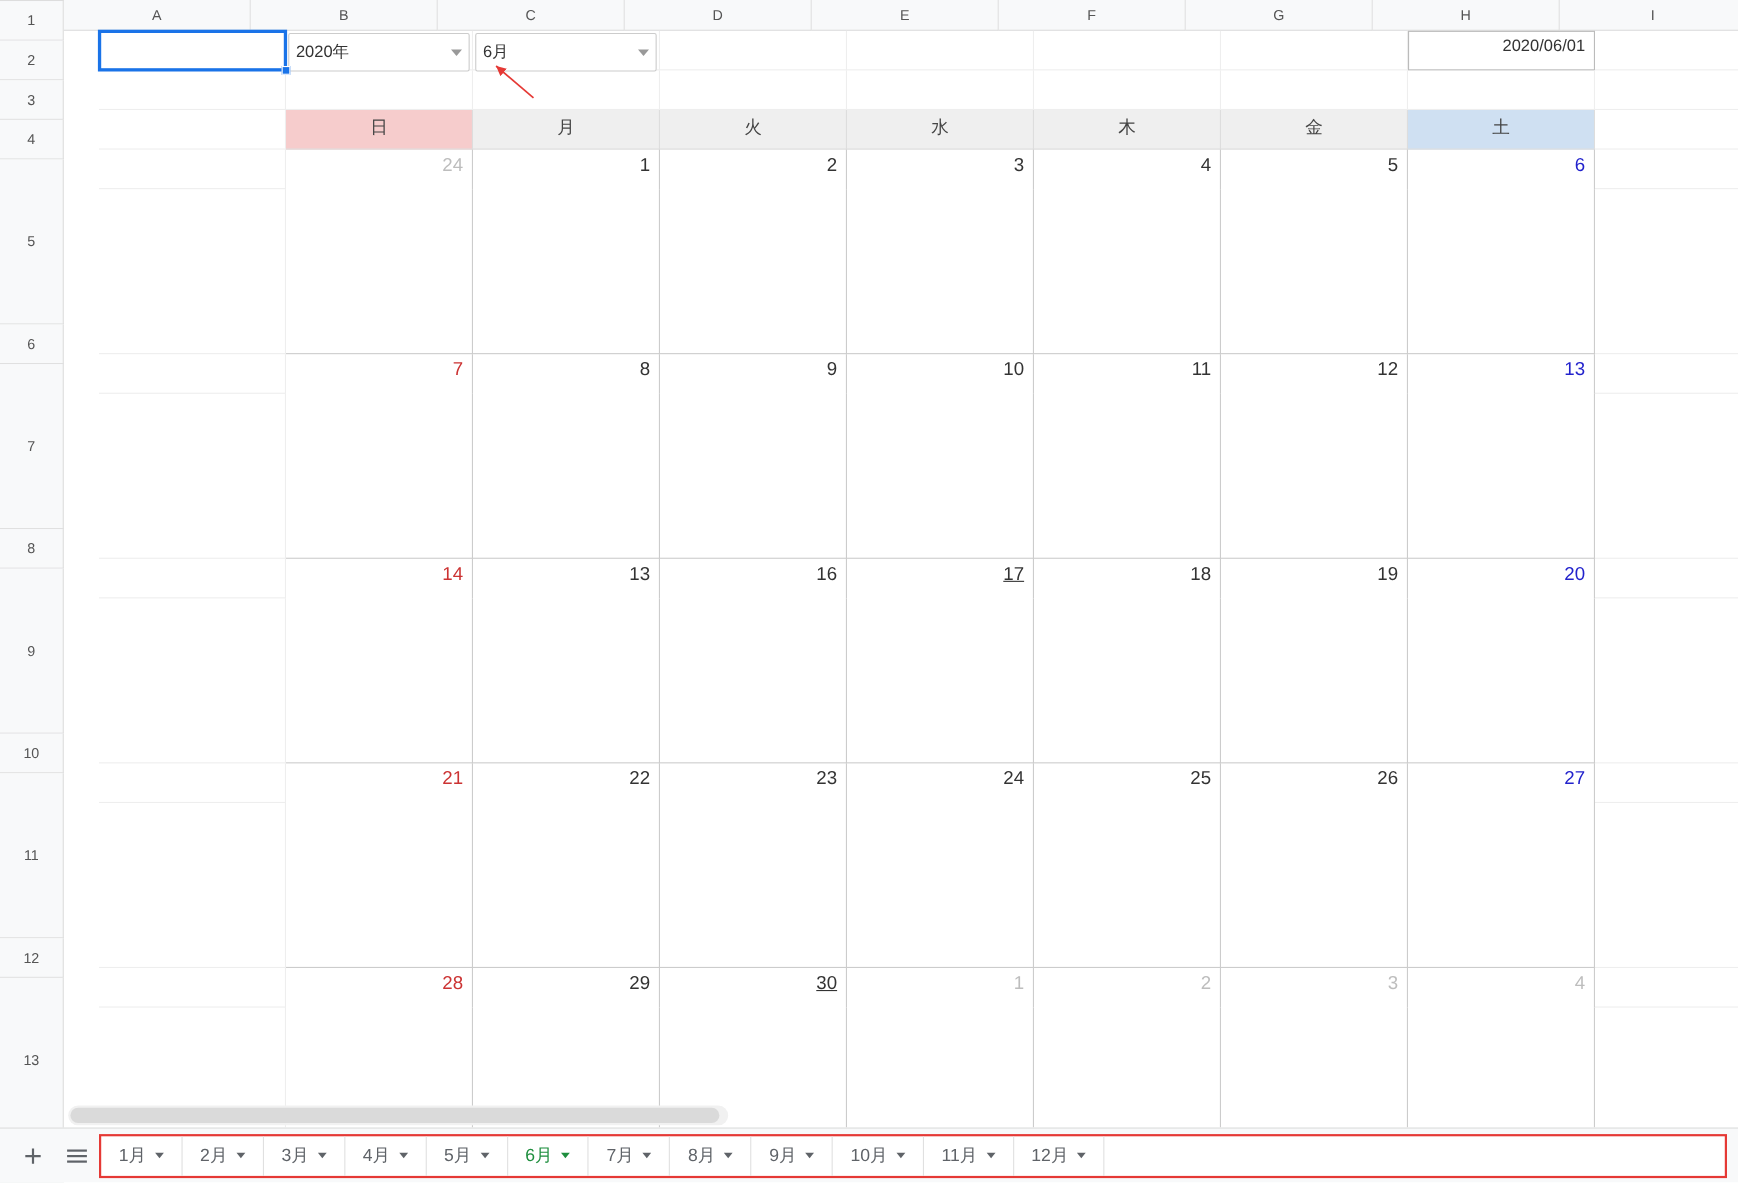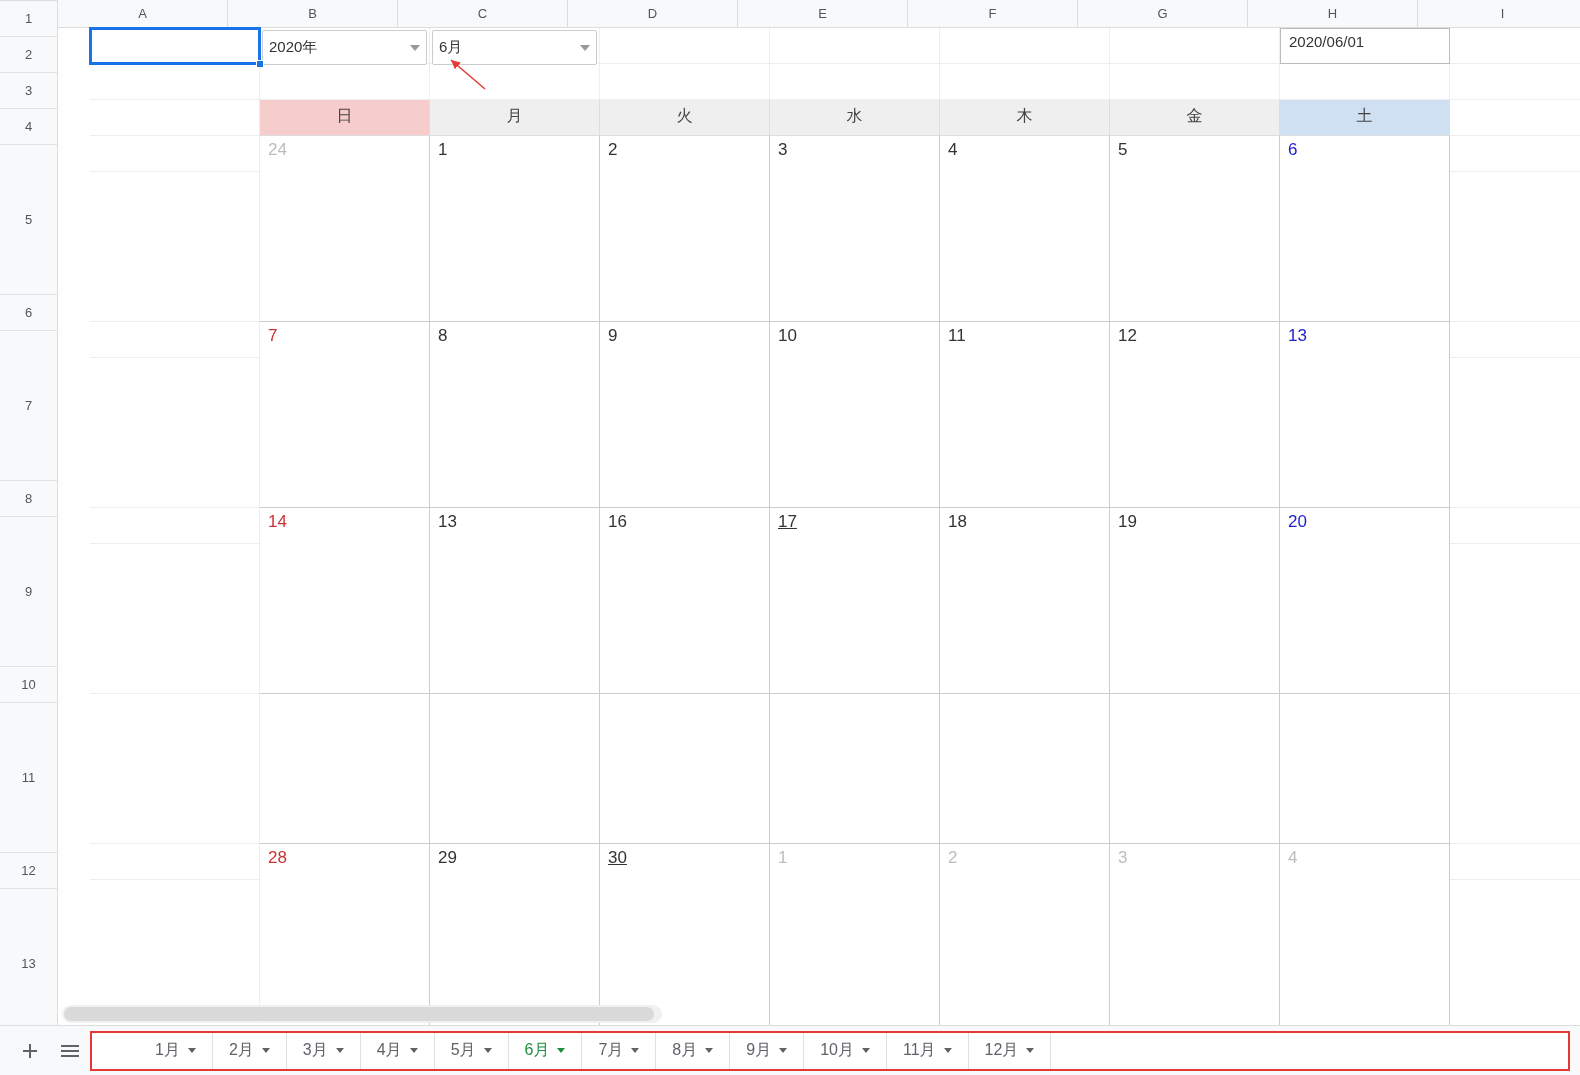--- a/index.html
+++ b/index.html
@@ -64,21 +64,21 @@
     .rows { display: flex; flex-direction: column; }
     .data-row { display: flex; padding-left: 32px; }
     .cell {
       flex: 0 0 170px;
       border-right: 1px solid #eee;
       border-bottom: 1px solid #eee;
       font-size: 15px;
       padding: 4px 8px;
       position: relative;
     }
-    .cell.right { }
+    .cell.right { text-align: right; }
     .cell.header-day {
       background: #efefef;
       text-align: center;
       font-size: 16px;
       color: #444;
       padding-top: 6px;
       border-right: 1px solid #ddd;
       border-bottom: 1px solid #ddd;
     }
     .sunday-hdr { background: #f6cccc !important; color:#7a2e2e; }
@@ -141,21 +141,20 @@
     }
     .sheet-tabs {
       display:flex;
       align-items:center;
       gap:0;
       border:2px solid #e53935;
       height:40px;
       flex:1;
       overflow:hidden;
       background:#fff;
-      padding-left:47px;
     }
     .tab {
       display:flex;
       align-items:center;
       gap:8px;
       padding:0 16px;
       height:100%;
       border-right:1px solid #e0e0e0;
       font-size:16px;
       color:#5f6368;
@@ -336,20 +335,31 @@
         <div class="data-row">
           <div class="cell " style="height: 150px;"></div>
           <div class="cell " style="height: 150px; border-right: 1px solid rgb(204, 204, 204); border-bottom: 1px solid rgb(204, 204, 204);"></div>
           <div class="cell " style="height: 150px; border-right: 1px solid rgb(204, 204, 204); border-bottom: 1px solid rgb(204, 204, 204);"></div>
           <div class="cell " style="height: 150px; border-right: 1px solid rgb(204, 204, 204); border-bottom: 1px solid rgb(204, 204, 204);"></div>
           <div class="cell " style="height: 150px; border-right: 1px solid rgb(204, 204, 204); border-bottom: 1px solid rgb(204, 204, 204);"></div>
           <div class="cell " style="height: 150px; border-right: 1px solid rgb(204, 204, 204); border-bottom: 1px solid rgb(204, 204, 204);"></div>
           <div class="cell " style="height: 150px; border-right: 1px solid rgb(204, 204, 204); border-bottom: 1px solid rgb(204, 204, 204);"></div>
           <div class="cell " style="height: 150px; border-right: 1px solid rgb(204, 204, 204); border-bottom: 1px solid rgb(204, 204, 204);"></div>
           <div class="cell " style="height: 150px;"></div>
+        </div>
+        <div class="data-row">
+          <div class="cell " style="height: 36px;"></div>
+          <div class="cell right" style="height: 36px; border-right: 1px solid rgb(204, 204, 204); border-bottom: none;"><span class="num red">21</span></div>
+          <div class="cell right" style="height: 36px; border-right: 1px solid rgb(204, 204, 204); border-bottom: none;"><span class="num ">22</span></div>
+          <div class="cell right" style="height: 36px; border-right: 1px solid rgb(204, 204, 204); border-bottom: none;"><span class="num ">23</span></div>
+          <div class="cell right" style="height: 36px; border-right: 1px solid rgb(204, 204, 204); border-bottom: none;"><span class="num ">24</span></div>
+          <div class="cell right" style="height: 36px; border-right: 1px solid rgb(204, 204, 204); border-bottom: none;"><span class="num ">25</span></div>
+          <div class="cell right" style="height: 36px; border-right: 1px solid rgb(204, 204, 204); border-bottom: none;"><span class="num ">26</span></div>
+          <div class="cell right" style="height: 36px; border-right: 1px solid rgb(204, 204, 204); border-bottom: none;"><span class="num blue">27</span></div>
+          <div class="cell " style="height: 36px;"></div>
         </div>
         <div class="data-row">
           <div class="cell " style="height: 150px;"></div>
           <div class="cell " style="height: 150px; border-right: 1px solid rgb(204, 204, 204); border-bottom: 1px solid rgb(204, 204, 204);"></div>
           <div class="cell " style="height: 150px; border-right: 1px solid rgb(204, 204, 204); border-bottom: 1px solid rgb(204, 204, 204);"></div>
           <div class="cell " style="height: 150px; border-right: 1px solid rgb(204, 204, 204); border-bottom: 1px solid rgb(204, 204, 204);"></div>
           <div class="cell " style="height: 150px; border-right: 1px solid rgb(204, 204, 204); border-bottom: 1px solid rgb(204, 204, 204);"></div>
           <div class="cell " style="height: 150px; border-right: 1px solid rgb(204, 204, 204); border-bottom: 1px solid rgb(204, 204, 204);"></div>
           <div class="cell " style="height: 150px; border-right: 1px solid rgb(204, 204, 204); border-bottom: 1px solid rgb(204, 204, 204);"></div>
           <div class="cell " style="height: 150px; border-right: 1px solid rgb(204, 204, 204); border-bottom: 1px solid rgb(204, 204, 204);"></div>

